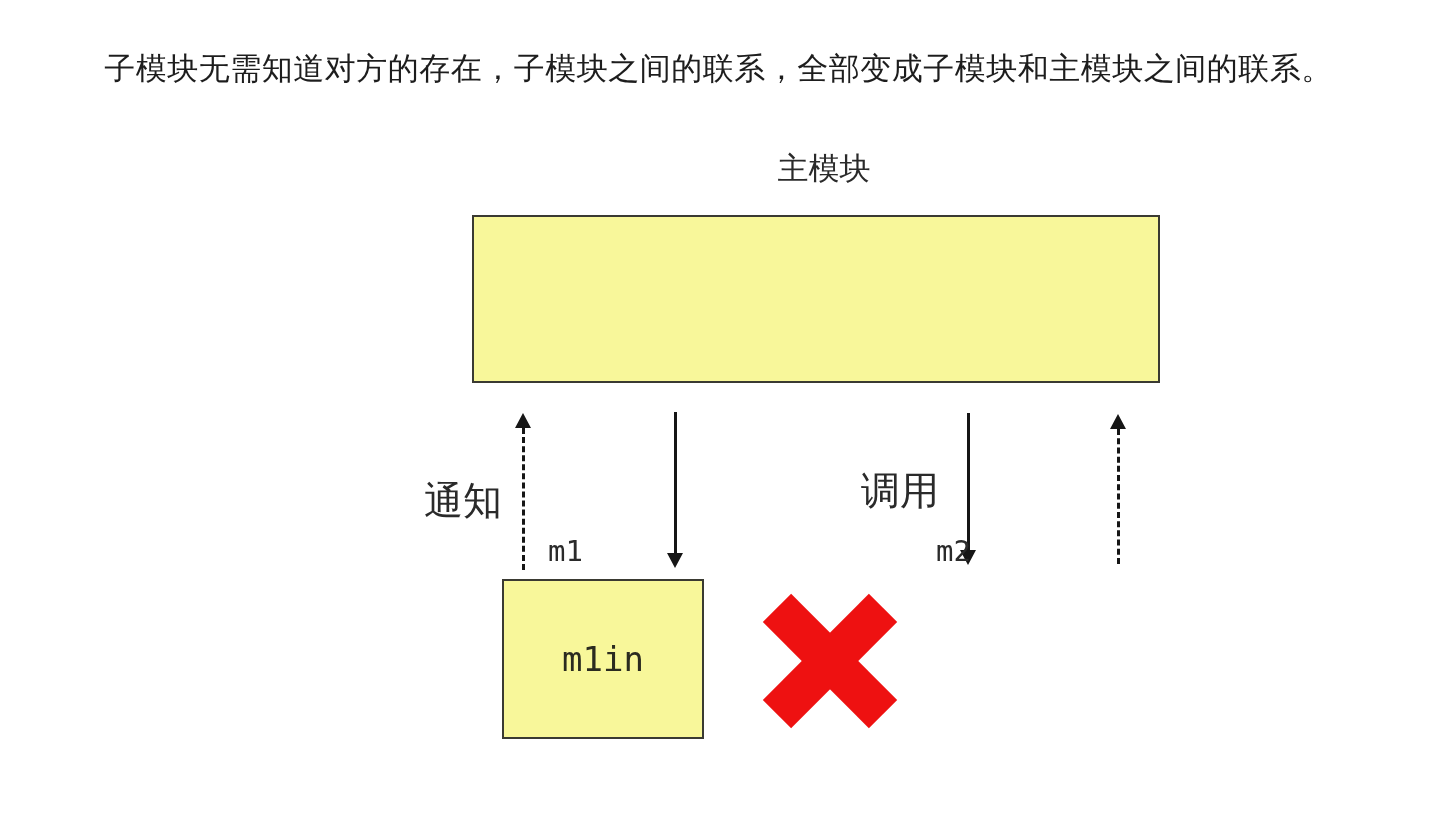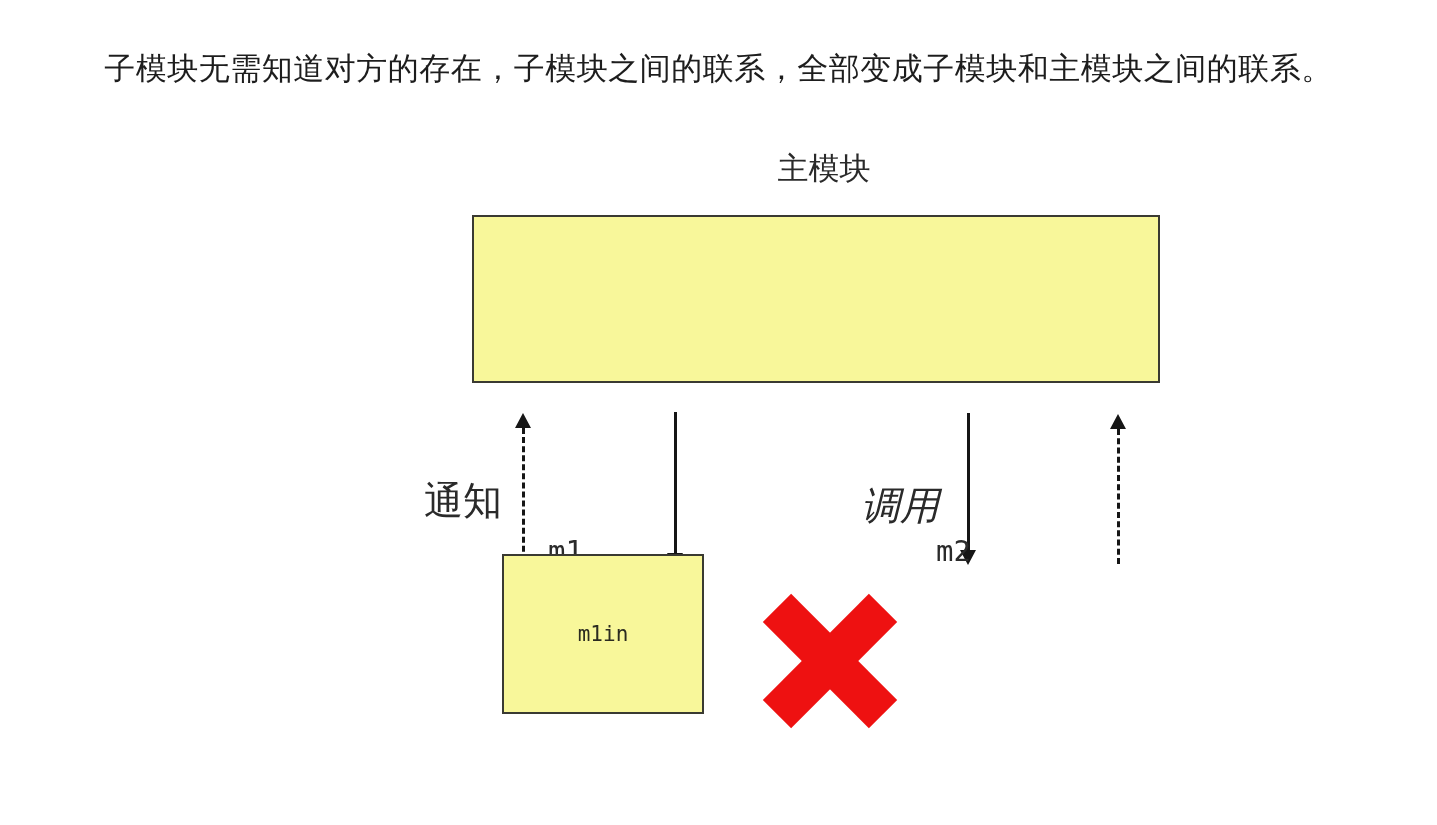--- a/index.html
+++ b/index.html
@@ -25,32 +25,32 @@
     text-align:center;font-size:31px;color:#2a2a2a;
   }
   .box{
     position:absolute;border:2px solid var(--border-dark);
   }
   .main-module-box{
     left:472px;top:215px;width:688px;height:168px;
     background:var(--box-yellow);
   }
   .sub-box{
-    width:202px;height:160px;top:554px;
+    width:202px;height:160px;top:579px;
     display:flex;align-items:center;justify-content:center;
     font-family:"DejaVu Sans Mono","Liberation Mono",monospace;
-    font-size:21px;color:#2b2b20;
+    font-size:34px;color:#2b2b20;
   }
   .m1-box{left:502px;background:var(--box-yellow);}
   .m2-box{left:946px;background:var(--box-green);}
   .edge-label{
     position:absolute;font-size:39px;color:#2a2a2a;white-space:nowrap;
   }
   .notify-label{left:424px;top:474px;}
-  .call-label{left:861px;top:479px;font-style:italic;}
+  .call-label{left:861px;top:464px;}
   .mod-name{
     position:absolute;top:534px;width:110px;
     font-family:"DejaVu Sans Mono","Liberation Mono",monospace;
     font-size:29px;color:#2a2a2a;
   }
   .m1-name{left:548px;}
   .m2-name{left:936px;}
   
   .arrow{
     position:absolute;width:16px;display:flex;flex-direction:column;align-items:center;

